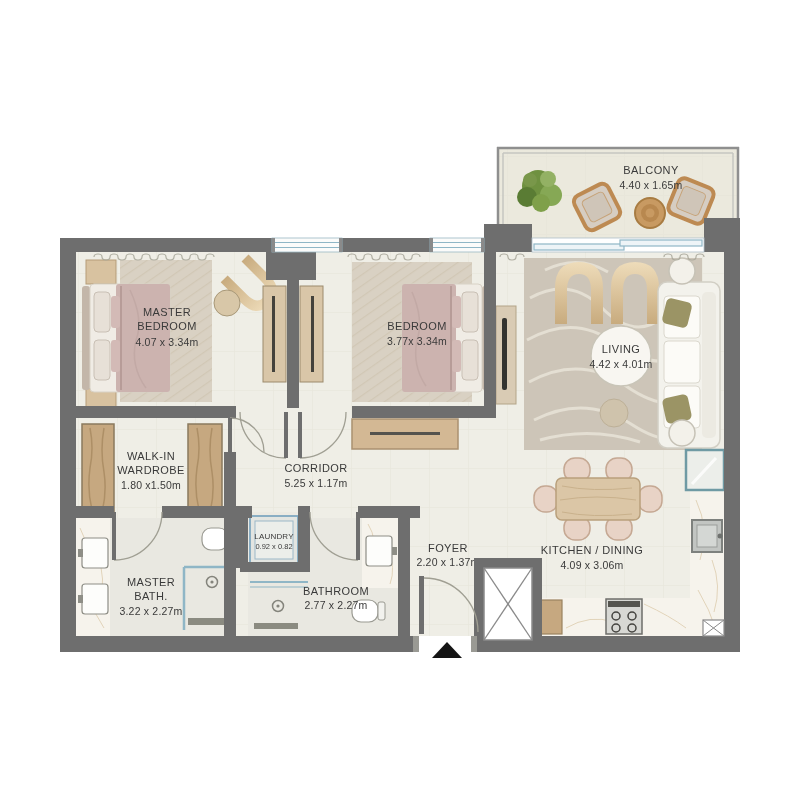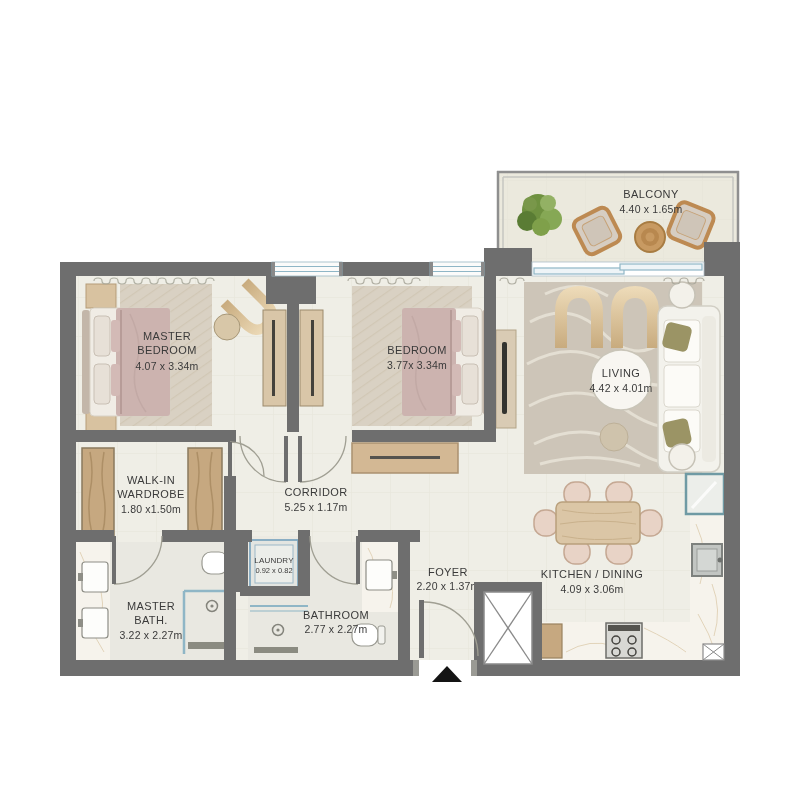--- a/index.html
+++ b/index.html
@@ -1,16 +1,16 @@
 <!DOCTYPE html>
 <html><head>
 <meta charset="utf-8">
 <style>
   html,body{margin:0;padding:0;background:#ffffff;}
-  .stage{width:800px;height:660px;position:relative;background:#14b8a6;overflow:hidden;margin-top:24px;}
+  .stage{width:800px;height:660px;position:relative;background:#14b8a6;overflow:hidden;}
   svg{display:block;}
   text{font-family:"Liberation Sans","DejaVu Sans",sans-serif;fill:#3a3a3a;}
   .room-name{font-size:11px;letter-spacing:.4px;}
   .room-dims{font-size:10.5px;letter-spacing:.2px;}
   .small-name{font-size:8px;letter-spacing:.2px;}
   .small-dims{font-size:7.5px;}
   .mid{text-anchor:middle;}
 </style>
 </head>
 <body>

